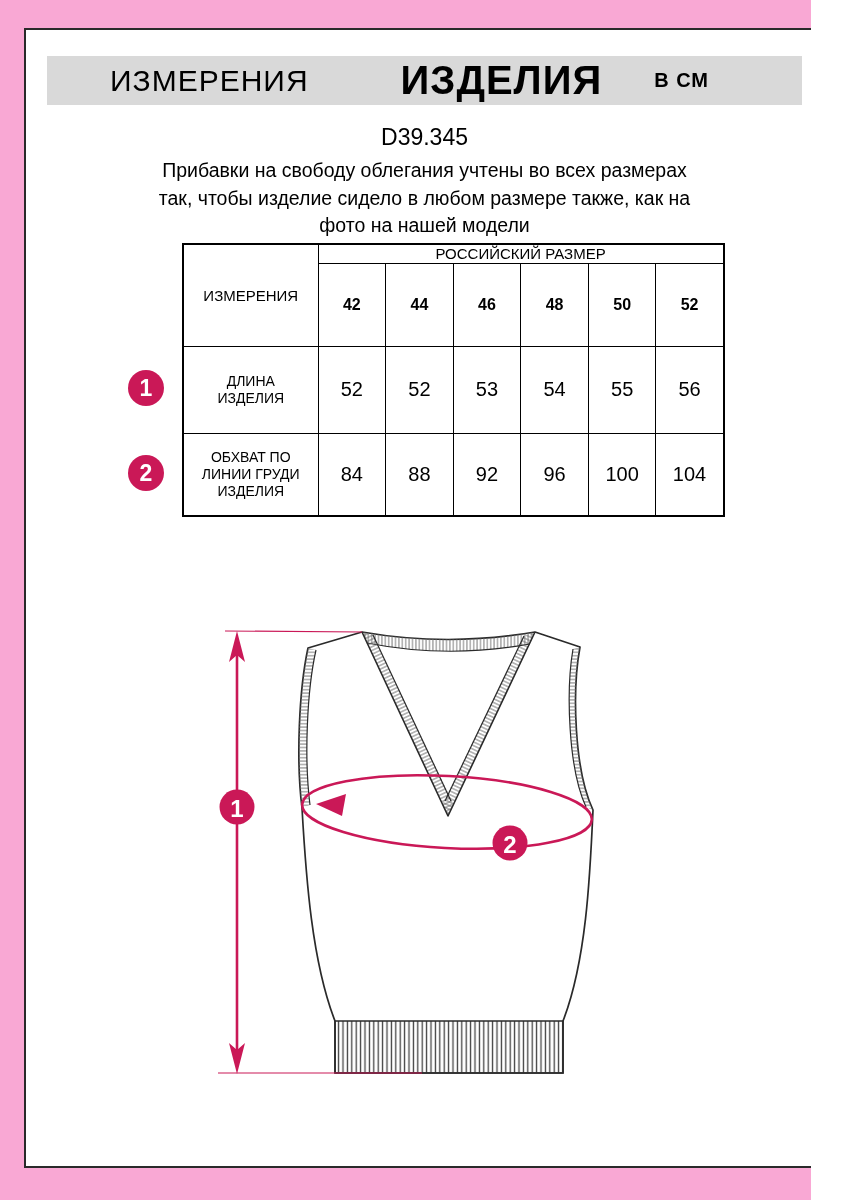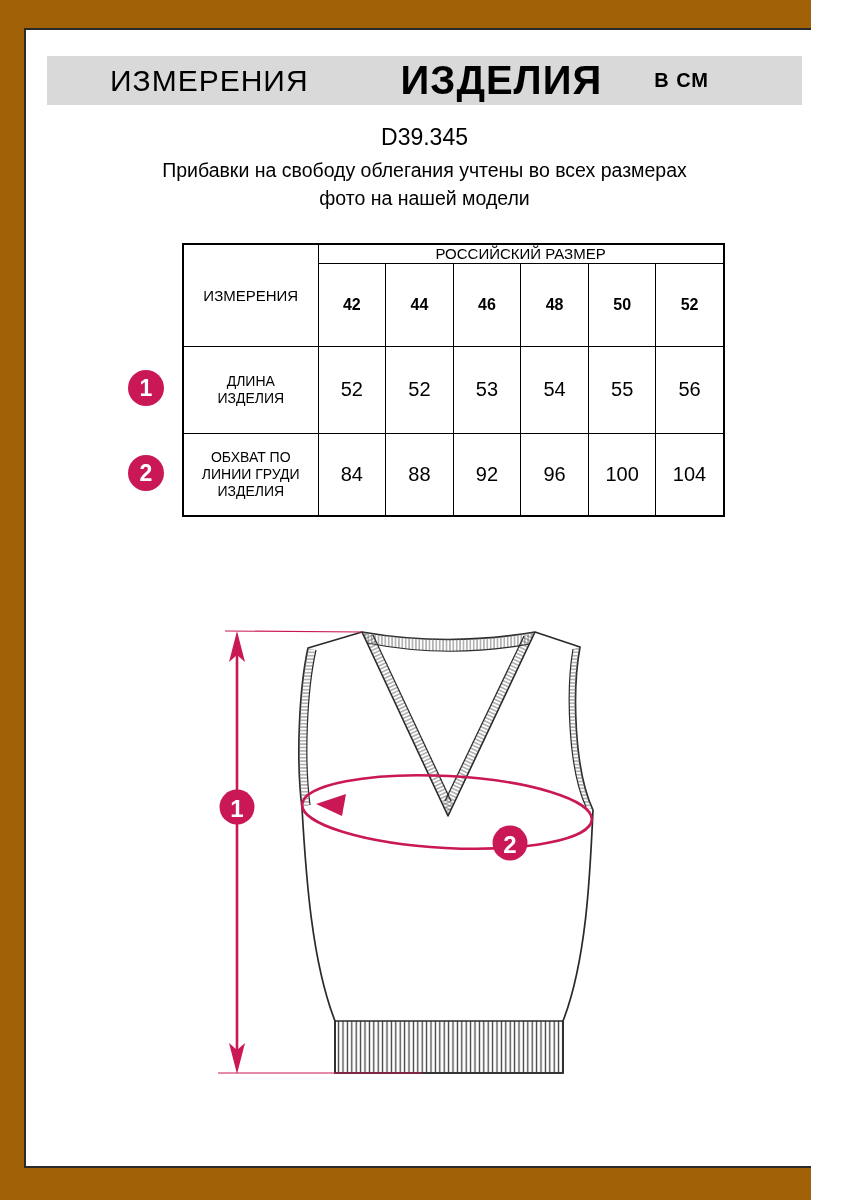--- a/index.html
+++ b/index.html
@@ -1,19 +1,19 @@
 <!DOCTYPE html>
 <html><head>
 <meta charset="utf-8">
 <style>
   * { margin:0; padding:0; box-sizing:border-box; }
   html,body { background:#ffffff; }
   body { font-family:"Liberation Sans", sans-serif; color:#000; }
   .page {
-    position:relative; width:811px; height:1200px; background:#a16207;
+    position:relative; width:811px; height:1200px; background:#f9a8d4;
     overflow:hidden;
   }
   .frame {
     position:absolute; left:24px; top:28px; width:799px; height:1140px;
     border:2px solid #2a2a2a; background:#fff;
   }
   .header-bar {
     position:absolute; left:47px; top:56px; width:755px; height:49px;
     background:#d9d9d9; display:flex; align-items:center; justify-content:center;
     padding-right:30px;
@@ -70,20 +70,21 @@
   <div class="header-bar">
     <span class="t-reg">ИЗМЕРЕНИЯ</span>
     <span class="t-bold">ИЗДЕЛИЯ</span>
     <span class="t-unit">В СМ</span>
   </div>
 
   <div class="product-code">D39.345</div>
 
   <div class="intro">
     <div>Прибавки на свободу облегания учтены во всех размерах</div>
+    <div>так, чтобы изделие сидело в любом размере также, как на</div>
     <div>фото на нашей модели</div>
   </div>
 
   <table class="size-table">
     <colgroup>
       <col class="col-label">
         <col class="col-size">
         <col class="col-size">
         <col class="col-size">
       <col class="col-size">

